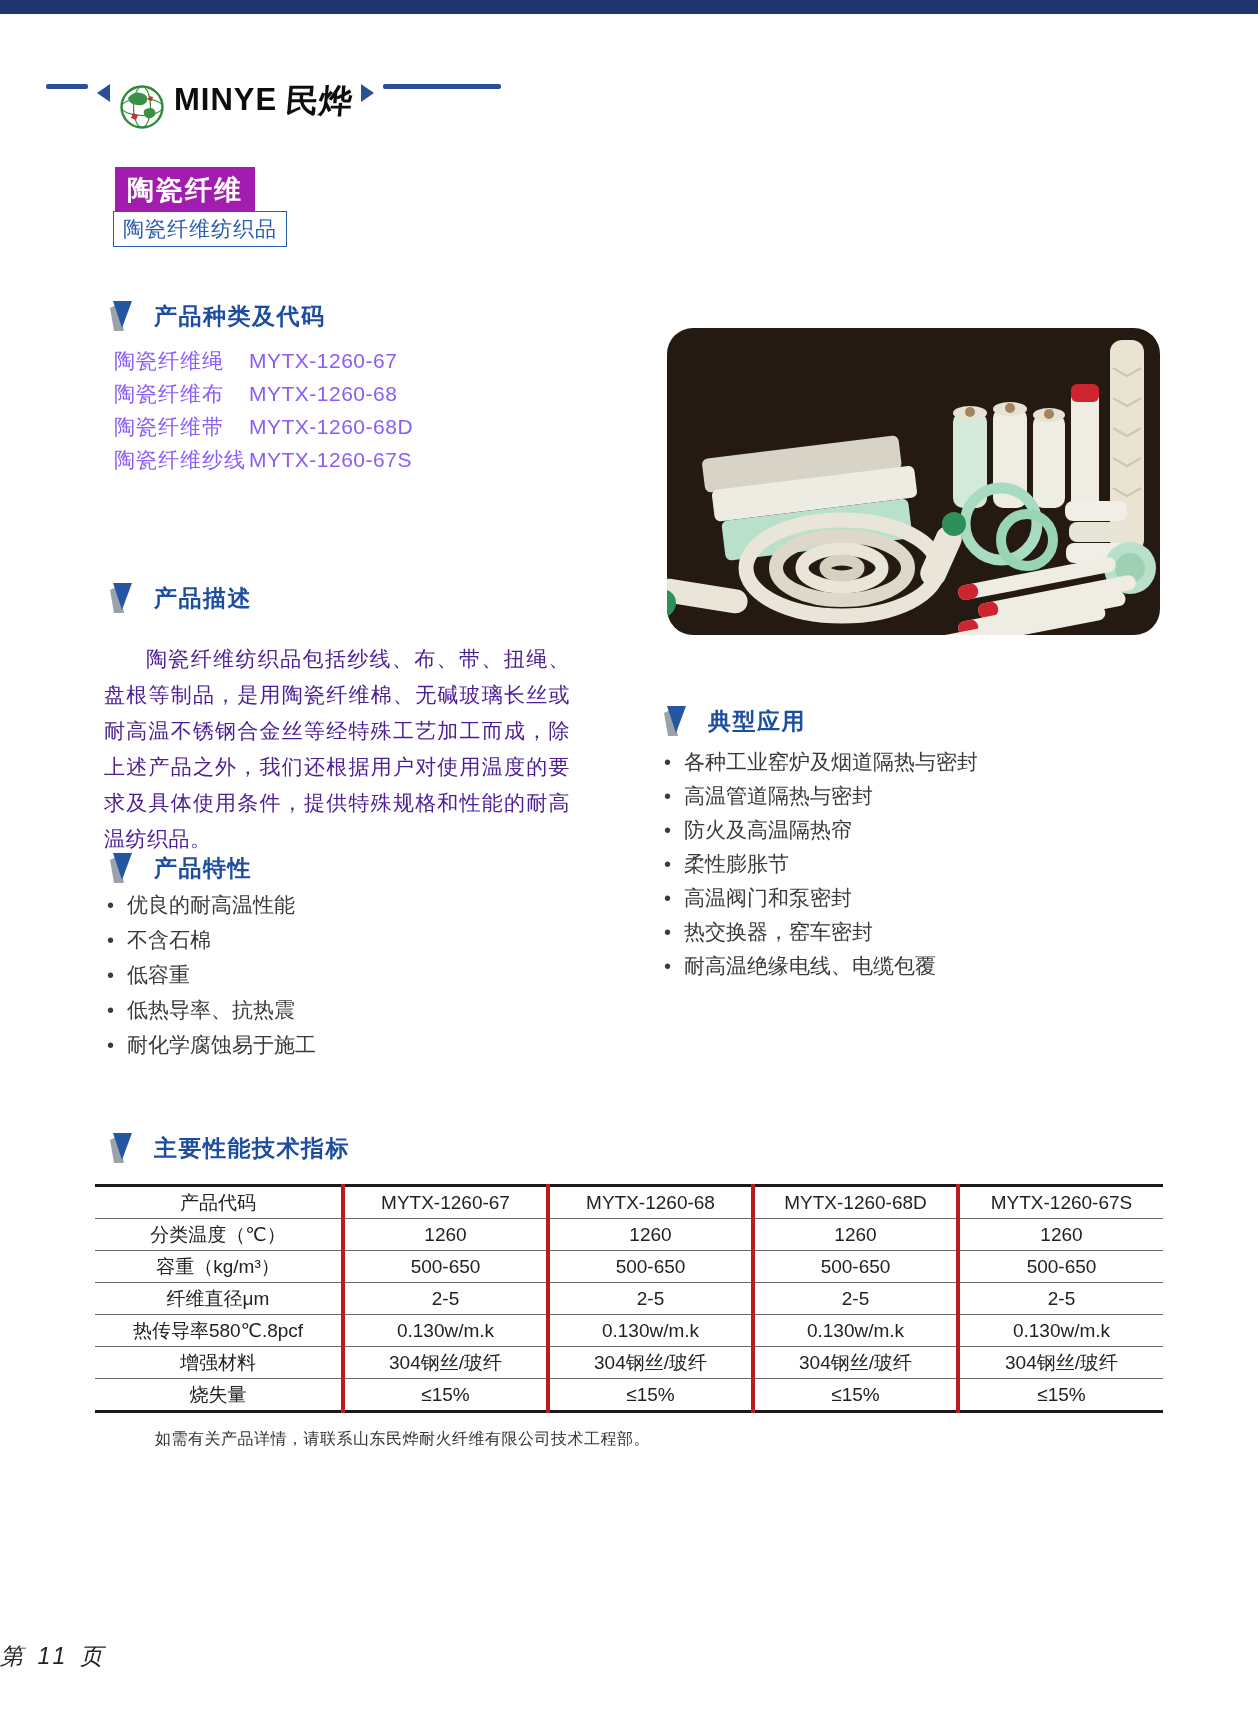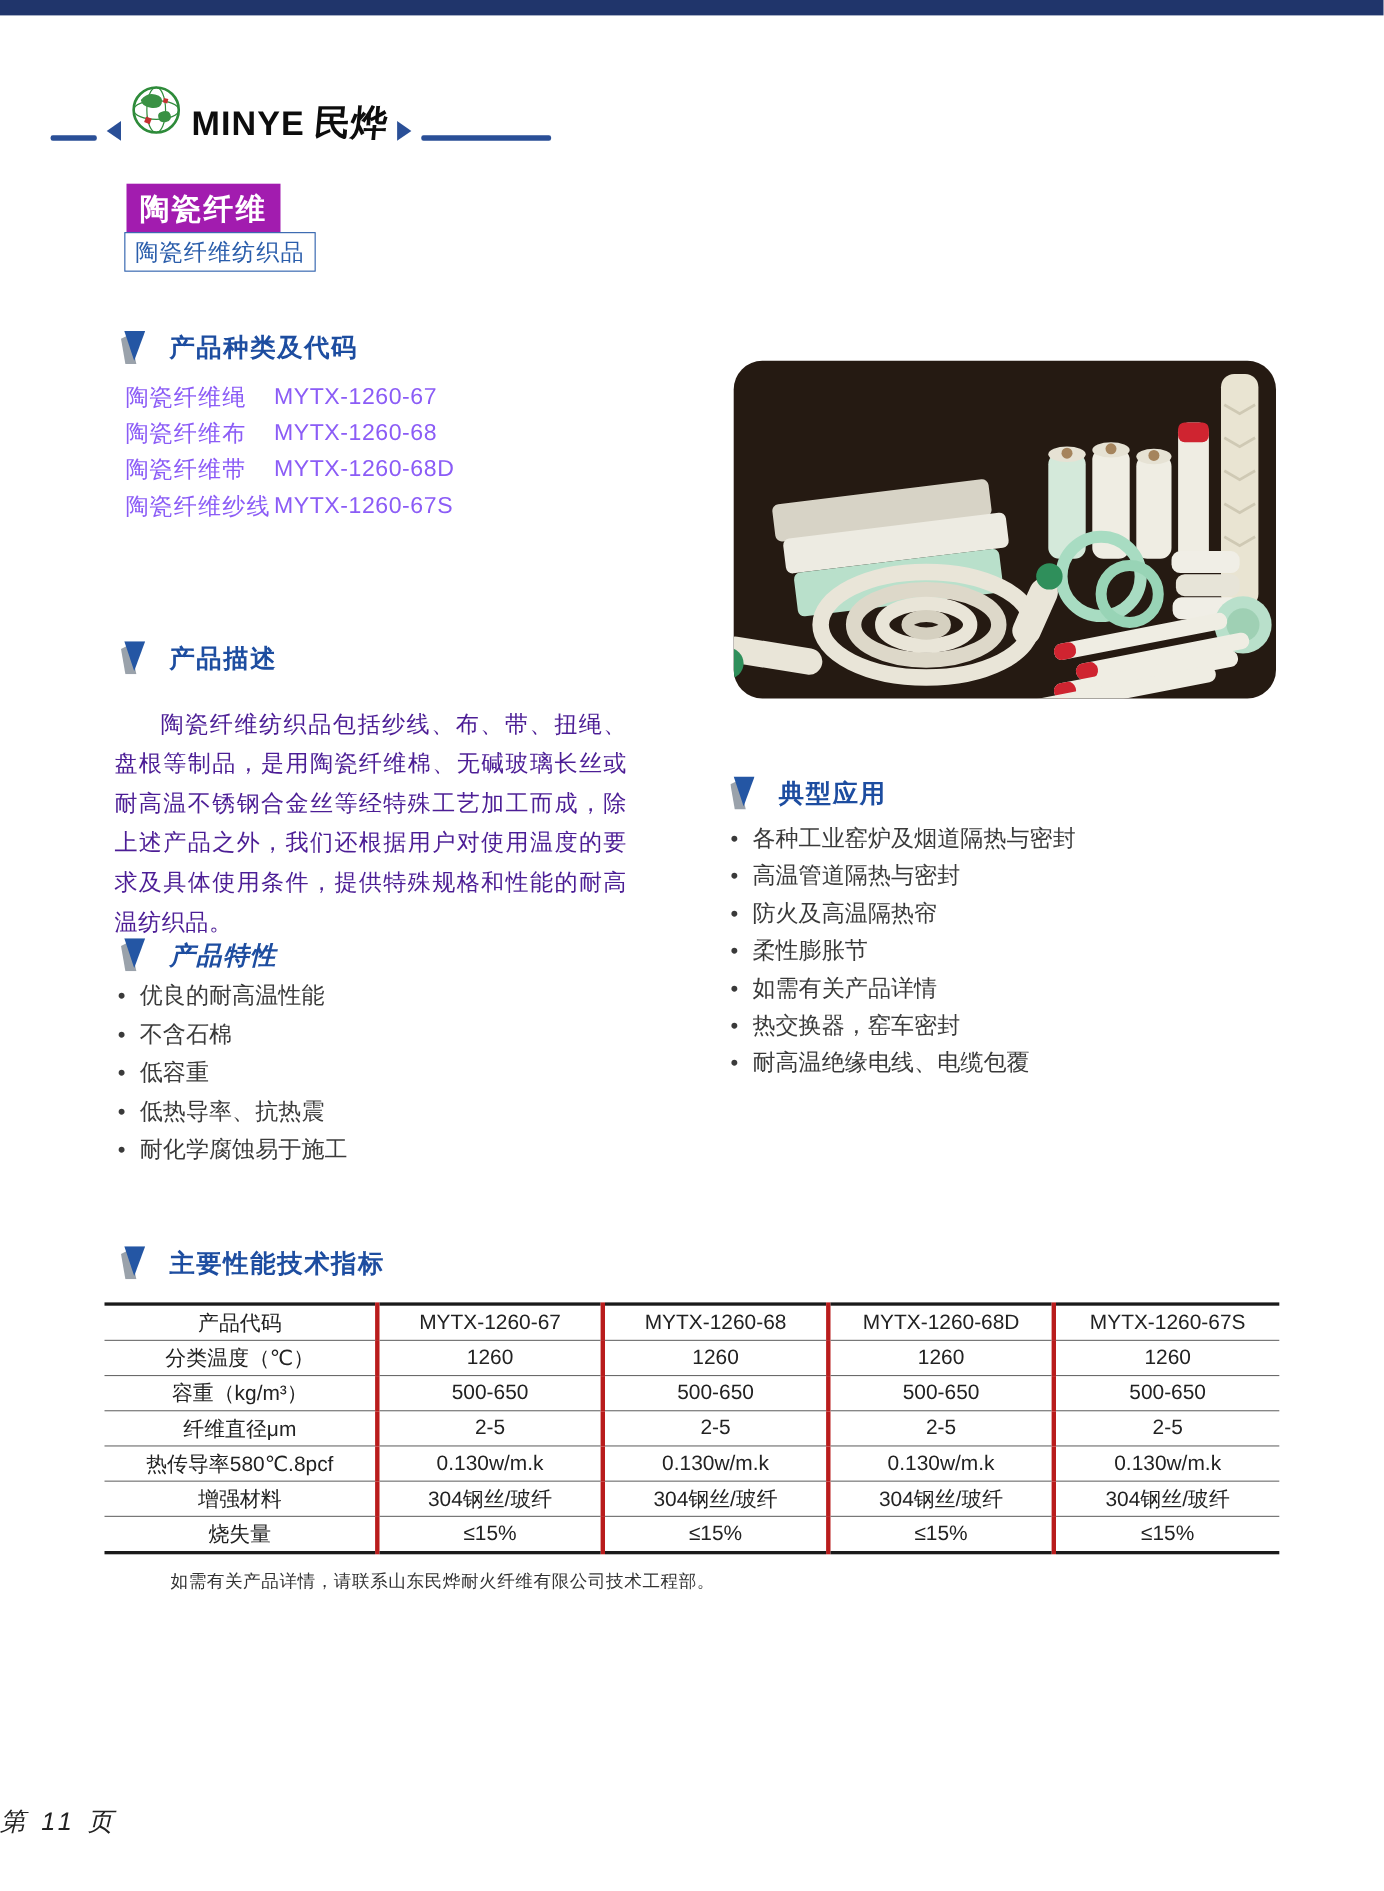--- a/index.html
+++ b/index.html
@@ -1,21 +1,21 @@
 <!DOCTYPE html>
 <html><head>
 <meta charset="utf-8">
 <style>
   html,body{margin:0;padding:0;background:#ffffff;}
   .page{position:relative;width:1258px;height:1719px;background:#fff;overflow:hidden;
         font-family:"Liberation Sans","DejaVu Sans",sans-serif;color:#333;}
   .topbar{position:absolute;left:0;top:0;width:100%;height:14px;background:#20356b;}
 
   
-  .logo-row{position:absolute;left:46px;top:84px;height:44px;display:flex;align-items:flex-end;gap:9px;}
+  .logo-row{position:absolute;left:46px;top:84px;height:44px;display:flex;align-items:flex-start;gap:9px;}
   .hline{height:5px;background:#2a4f97;border-radius:2px;}
   .hline.l{width:42px;}
   .hline.r{width:118px;}
   .tri{width:0;height:0;border-top:9px solid transparent;border-bottom:9px solid transparent;}
   .tri.left{border-right:13px solid #2a4f97;}
   .tri.right{border-left:13px solid #2a4f97;}
   .brand-en{font-size:31px;font-weight:bold;color:#0d0d0d;letter-spacing:1px;line-height:1;}
   .brand-cn{font-size:33px;font-weight:900;color:#0d0d0d;line-height:1;
             font-family:"DejaVu Serif","Liberation Serif",serif;transform:skewX(-5deg);}
 
@@ -228,33 +228,33 @@
       <li>
         <span class="b">•</span>
         <span class="bt">防火及高温隔热帘</span>
       </li>
       <li>
         <span class="b">•</span>
         <span class="bt">柔性膨胀节</span>
       </li>
       <li>
         <span class="b">•</span>
-        <span class="bt">如需有关产品详情</span>
+        <span class="bt">高温阀门和泵密封</span>
       </li>
       <li>
         <span class="b">•</span>
         <span class="bt">热交换器，窑车密封</span>
       </li>
       <li>
         <span class="b">•</span>
         <span class="bt">耐高温绝缘电线、电缆包覆</span>
       </li>
     </ul>
 
-  <div class="section-h" style="left:110px;top:853px;font-style:italic;">
+  <div class="section-h" style="left:110px;top:853px;">
     <span class="flag">
       <svg width="22" height="30" viewBox="0 0 22 30">
         <polygon points="0,7 8,3 14,30 4,30" fill="#9aa2ab"></polygon>
         <polygon points="3,0 22,0 12,27" fill="#2456a4"></polygon>
       </svg>
     </span>
     <span class="txt">产品特性</span>
   </div>
   <ul class="bullets features">
       <li>

